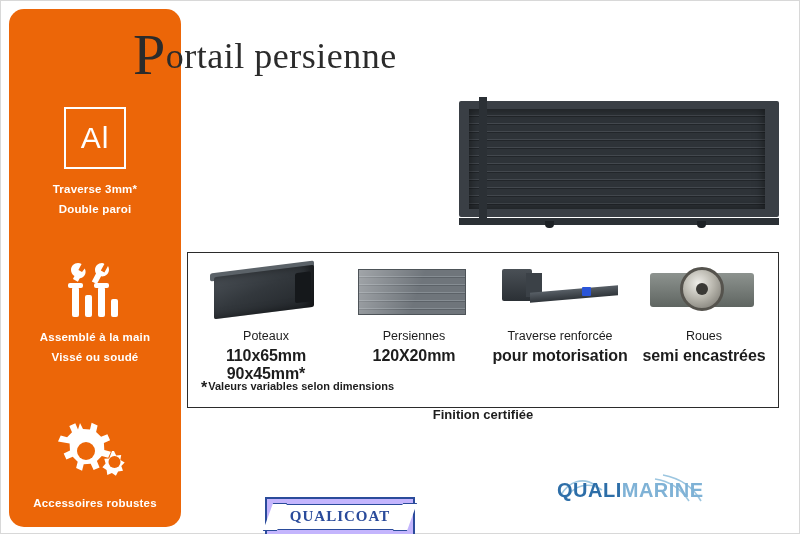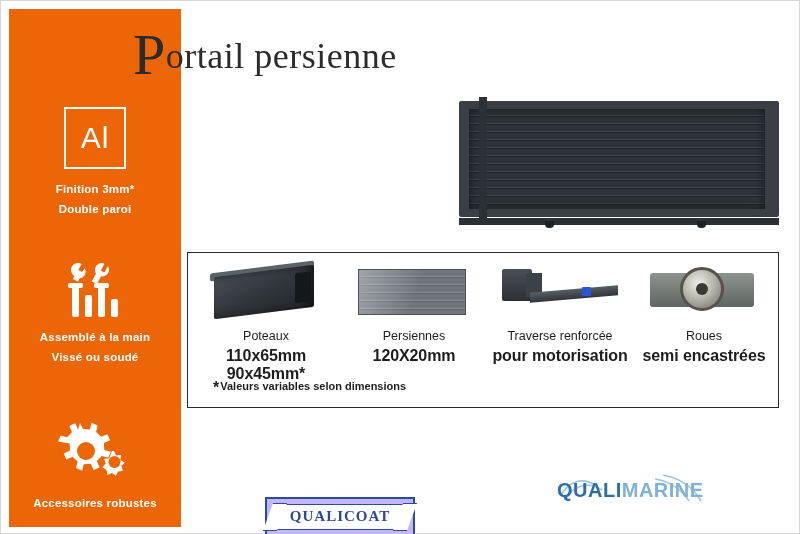--- a/index.html
+++ b/index.html
@@ -22,20 +22,21 @@
   
   .sidebar {
     position: absolute;
     left: 8px;
     top: 8px;
     width: 172px;
     height: 518px;
     background: #ec6608;
     color: #ffffff;
     text-align: center;
+    border-radius: 15px;
   }
   .feature {
     position: absolute;
     left: 0;
     width: 100%;
     text-align: center;
   }
   .feature-icon {
     display: block;
     margin: 0 auto 8px auto;
@@ -243,21 +244,21 @@
   .t-wheel-hub {
     position: absolute; left: 66px; top: 22px;
     width: 12px; height: 12px;
     border-radius: 50%;
     background: #3a3935;
   }
 
   
   .footnote {
     position: absolute;
-    left: 212px;
+    left: 200px;
     top: 378px;
     font-size: 11px;
     color: #1d1d1d;
     font-weight: 600;
   }
   .footnote .star {
     font-size: 16px;
     vertical-align: -3px;
     margin-right: 1px;
   }
@@ -339,21 +340,21 @@
 <body>
 
 <div class="page">
 
   <div class="sidebar">
 
     <div class="feature" style="top:98px;">
       <div class="al-box">
         <span>Al</span>
       </div>
-      <div class="feature-line">Finition 3mm*</div>
+      <div class="feature-line">Traverse 3mm*</div>
       <div class="feature-line">Double paroi</div>
     </div>
 
     <div class="feature" style="top:252px;">
       <svg class="feature-icon" width="62" height="58" viewBox="0 0 62 58">
         <g fill="#ffffff">
           <path d="M14 2c-4 0-7 3-7 7 0 2.6 1.4 4.8 3.5 6l-1.6 3.1 5 2.6 1.7-3.3c3.4-.3 6-3.2 6-6.6 0-1.2-.3-2.3-.9-3.3L18 11l-3.6-1.9L17.6 3C16.5 2.4 15.3 2 14 2z"></path>
           <path d="M38 2c-3.9 0-7 3.1-7 7 0 1.3.4 2.6 1 3.6l-4.2 7.8 5.1 2.7 4.2-7.8c.3 0 .6.1.9.1 3.9 0 7-3.1 7-7 0-1.3-.4-2.5-1-3.5l-3.6 6.6-3.6-1.9 3.6-6.7C39.8 2.3 38.9 2 38 2z"></path>
           <rect x="8" y="26" width="7" height="30" rx="2"></rect>
           <rect x="21" y="34" width="7" height="22" rx="2"></rect>
@@ -431,20 +432,21 @@
       </div>
       <div class="cap1">Roues</div>
       <div class="cap2">semi encastrées</div>
     </div>
   </div>
 
   <div class="footnote">
     <span class="star">*</span><span>Valeurs variables selon dimensions</span>
   </div>
 
+  <div class="finition">Finition certifiée</div>
 
   <div class="logo-qualicoat">
     <div class="band">
       <span class="txt">QUALICOAT</span>
     </div>
   </div>
 
   <div class="logo-qualimarine">
     <svg class="qm-wave" width="168" height="40" viewBox="0 0 168 40">
       <g fill="none" stroke="#9cc6e0" stroke-width="1.6">

